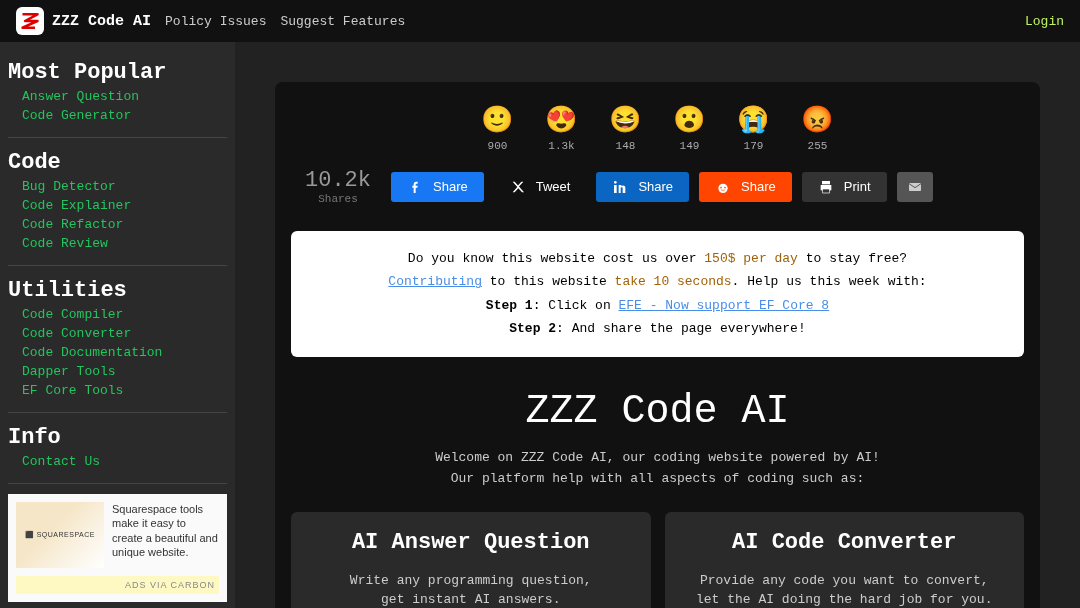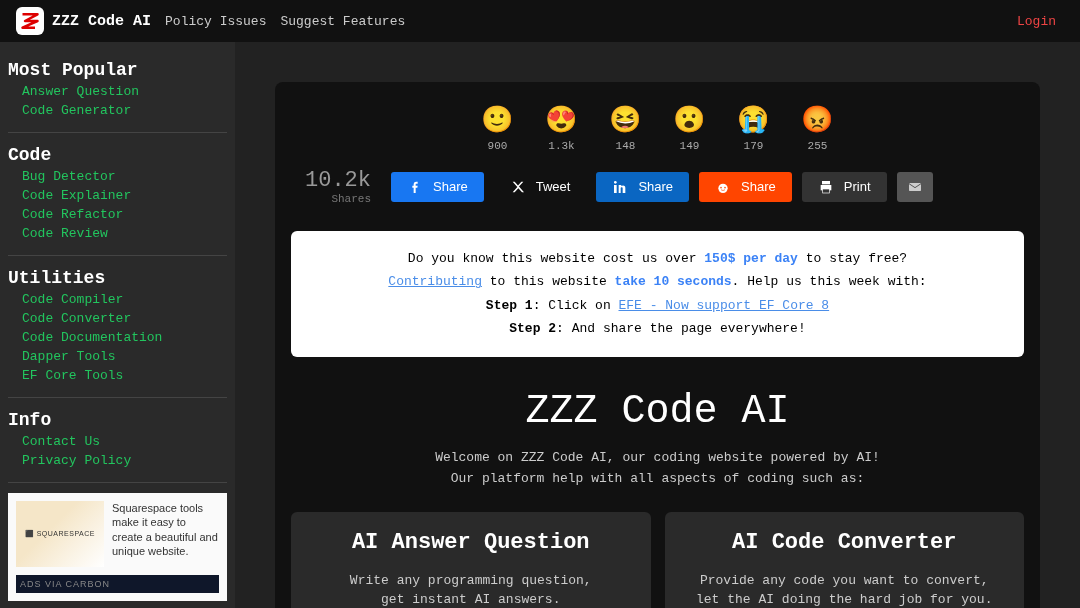--- a/index.html
+++ b/index.html
@@ -23,31 +23,31 @@
 .logo-wrap { display: flex; align-items: center; gap: 8px; }
 .logo-icon {
   width: 28px; height: 28px;
   background: #fff;
   border-radius: 6px;
   display: flex; align-items: center; justify-content: center;
 }
 .logo-icon svg { width: 20px; height: 20px; }
 .brand { color: #fff; font-size: 15px; font-weight: bold; }
 .top-link { color: #ccc; font-size: 13px; cursor: pointer; }
-.login { color: #ef4444; font-size: 13px; cursor: pointer; margin-right: 8px;}
+.login { color: #bef264; font-size: 13px; cursor: pointer; }
 
 .container { display: flex; height: calc(100% - 42px); }
 .sidebar {
   width: 235px;
   background: #2a2a2a;
   padding: 16px 8px;
   overflow-y: auto;
 }
 .side-section { margin-bottom: 12px; }
-.side-heading { color: #fff; font-size: 18px; font-weight: bold; padding: 2px 0; }
+.side-heading { color: #fff; font-size: 22px; font-weight: bold; padding: 2px 0; }
 .side-item {
   color: #22c55e;
   font-size: 13px;
   padding: 2px 0 2px 14px;
   cursor: pointer;
 }
 .side-divider { border: none; border-top: 1px solid #444; margin: 10px 0; }
 
 .ad-box {
   background: #fafafa;
@@ -58,26 +58,26 @@
 }
 .ad-top { display: flex; gap: 8px; }
 .ad-img {
   width: 88px; height: 66px;
   background: linear-gradient(135deg, #f5e6c8 40%, #fff 100%);
   display: flex; align-items: center; justify-content: center;
   font-size: 7px; color: #333; letter-spacing: 0.5px;
 }
 .ad-text { font-size: 11px; flex: 1; line-height: 1.3; }
 .ad-footer {
-  text-align: left;
+  text-align: right;
   font-size: 9px;
   color: #888;
   letter-spacing: 1px;
   margin-top: 8px;
-  background: #0f172a;
+  background: #fef9c3;
   padding: 4px;
 }
 
 .main {
   flex: 1;
   background: #222;
   overflow-y: auto;
   padding: 40px;
 }
 .content-card {
@@ -101,21 +101,21 @@
   font-size: 26px;
 }
 .reaction-count { font-size: 11px; color: #aaa; margin-top: 2px; }
 
 .share-row {
   display: flex;
   align-items: center;
   gap: 10px;
   padding: 8px 30px 14px 30px;
 }
-.share-count { text-align: right; color: #888; margin-right: 10px; }
+.share-count { text-align: center; color: #888; margin-right: 10px; }
 .share-num { font-size: 22px; color: #999; }
 .share-lbl { font-size: 11px; color: #777; }
 .share-btn {
   display: flex; gap: 10px;
   padding: 7px 16px;
   border-radius: 3px;
   font-size: 13px;
   cursor: pointer;
   font-family: Arial, sans-serif;
 }
@@ -130,21 +130,21 @@
 .notice {
   background: #fff;
   color: #000;
   border-radius: 6px;
   margin: 12px 16px;
   padding: 16px;
   text-align: center;
   font-size: 13px;
   line-height: 1.8;
 }
-.notice .red { color: #3b82f6; font-weight: bold; }
+.notice .red { color: #a16207; font-weight: normal; }
 .notice a { color: #4a8de8; text-decoration: underline; }
 
 .hero { text-align: center; padding: 20px 16px 10px 16px; }
 .hero h1 { color: #fff; font-size: 40px; font-weight: normal; margin-bottom: 16px; }
 .hero p { color: #ccc; font-size: 13px; margin: 6px 0; }
 
 .cards-row { display: flex; gap: 14px; padding: 10px 16px 0 16px; }
 .feature-card {
   flex: 1;
   background: #2a2a2a;
@@ -195,21 +195,20 @@
       <div class="side-item">Code Compiler</div>
       <div class="side-item">Code Converter</div>
       <div class="side-item">Code Documentation</div>
       <div class="side-item">Dapper Tools</div>
       <div class="side-item">EF Core Tools</div>
     </div>
     <hr class="side-divider">
     <div class="side-section">
       <div class="side-heading">Info</div>
       <div class="side-item">Contact Us</div>
-      <div class="side-item">Privacy Policy</div>
     </div>
     <hr class="side-divider">
     <div class="ad-box">
       <div class="ad-top">
         <div class="ad-img">⬛ SQUARESPACE</div>
         <div class="ad-text">Squarespace tools make it easy to create a beautiful and unique website.</div>
       </div>
       <div class="ad-footer">ADS VIA CARBON</div>
     </div>
 

